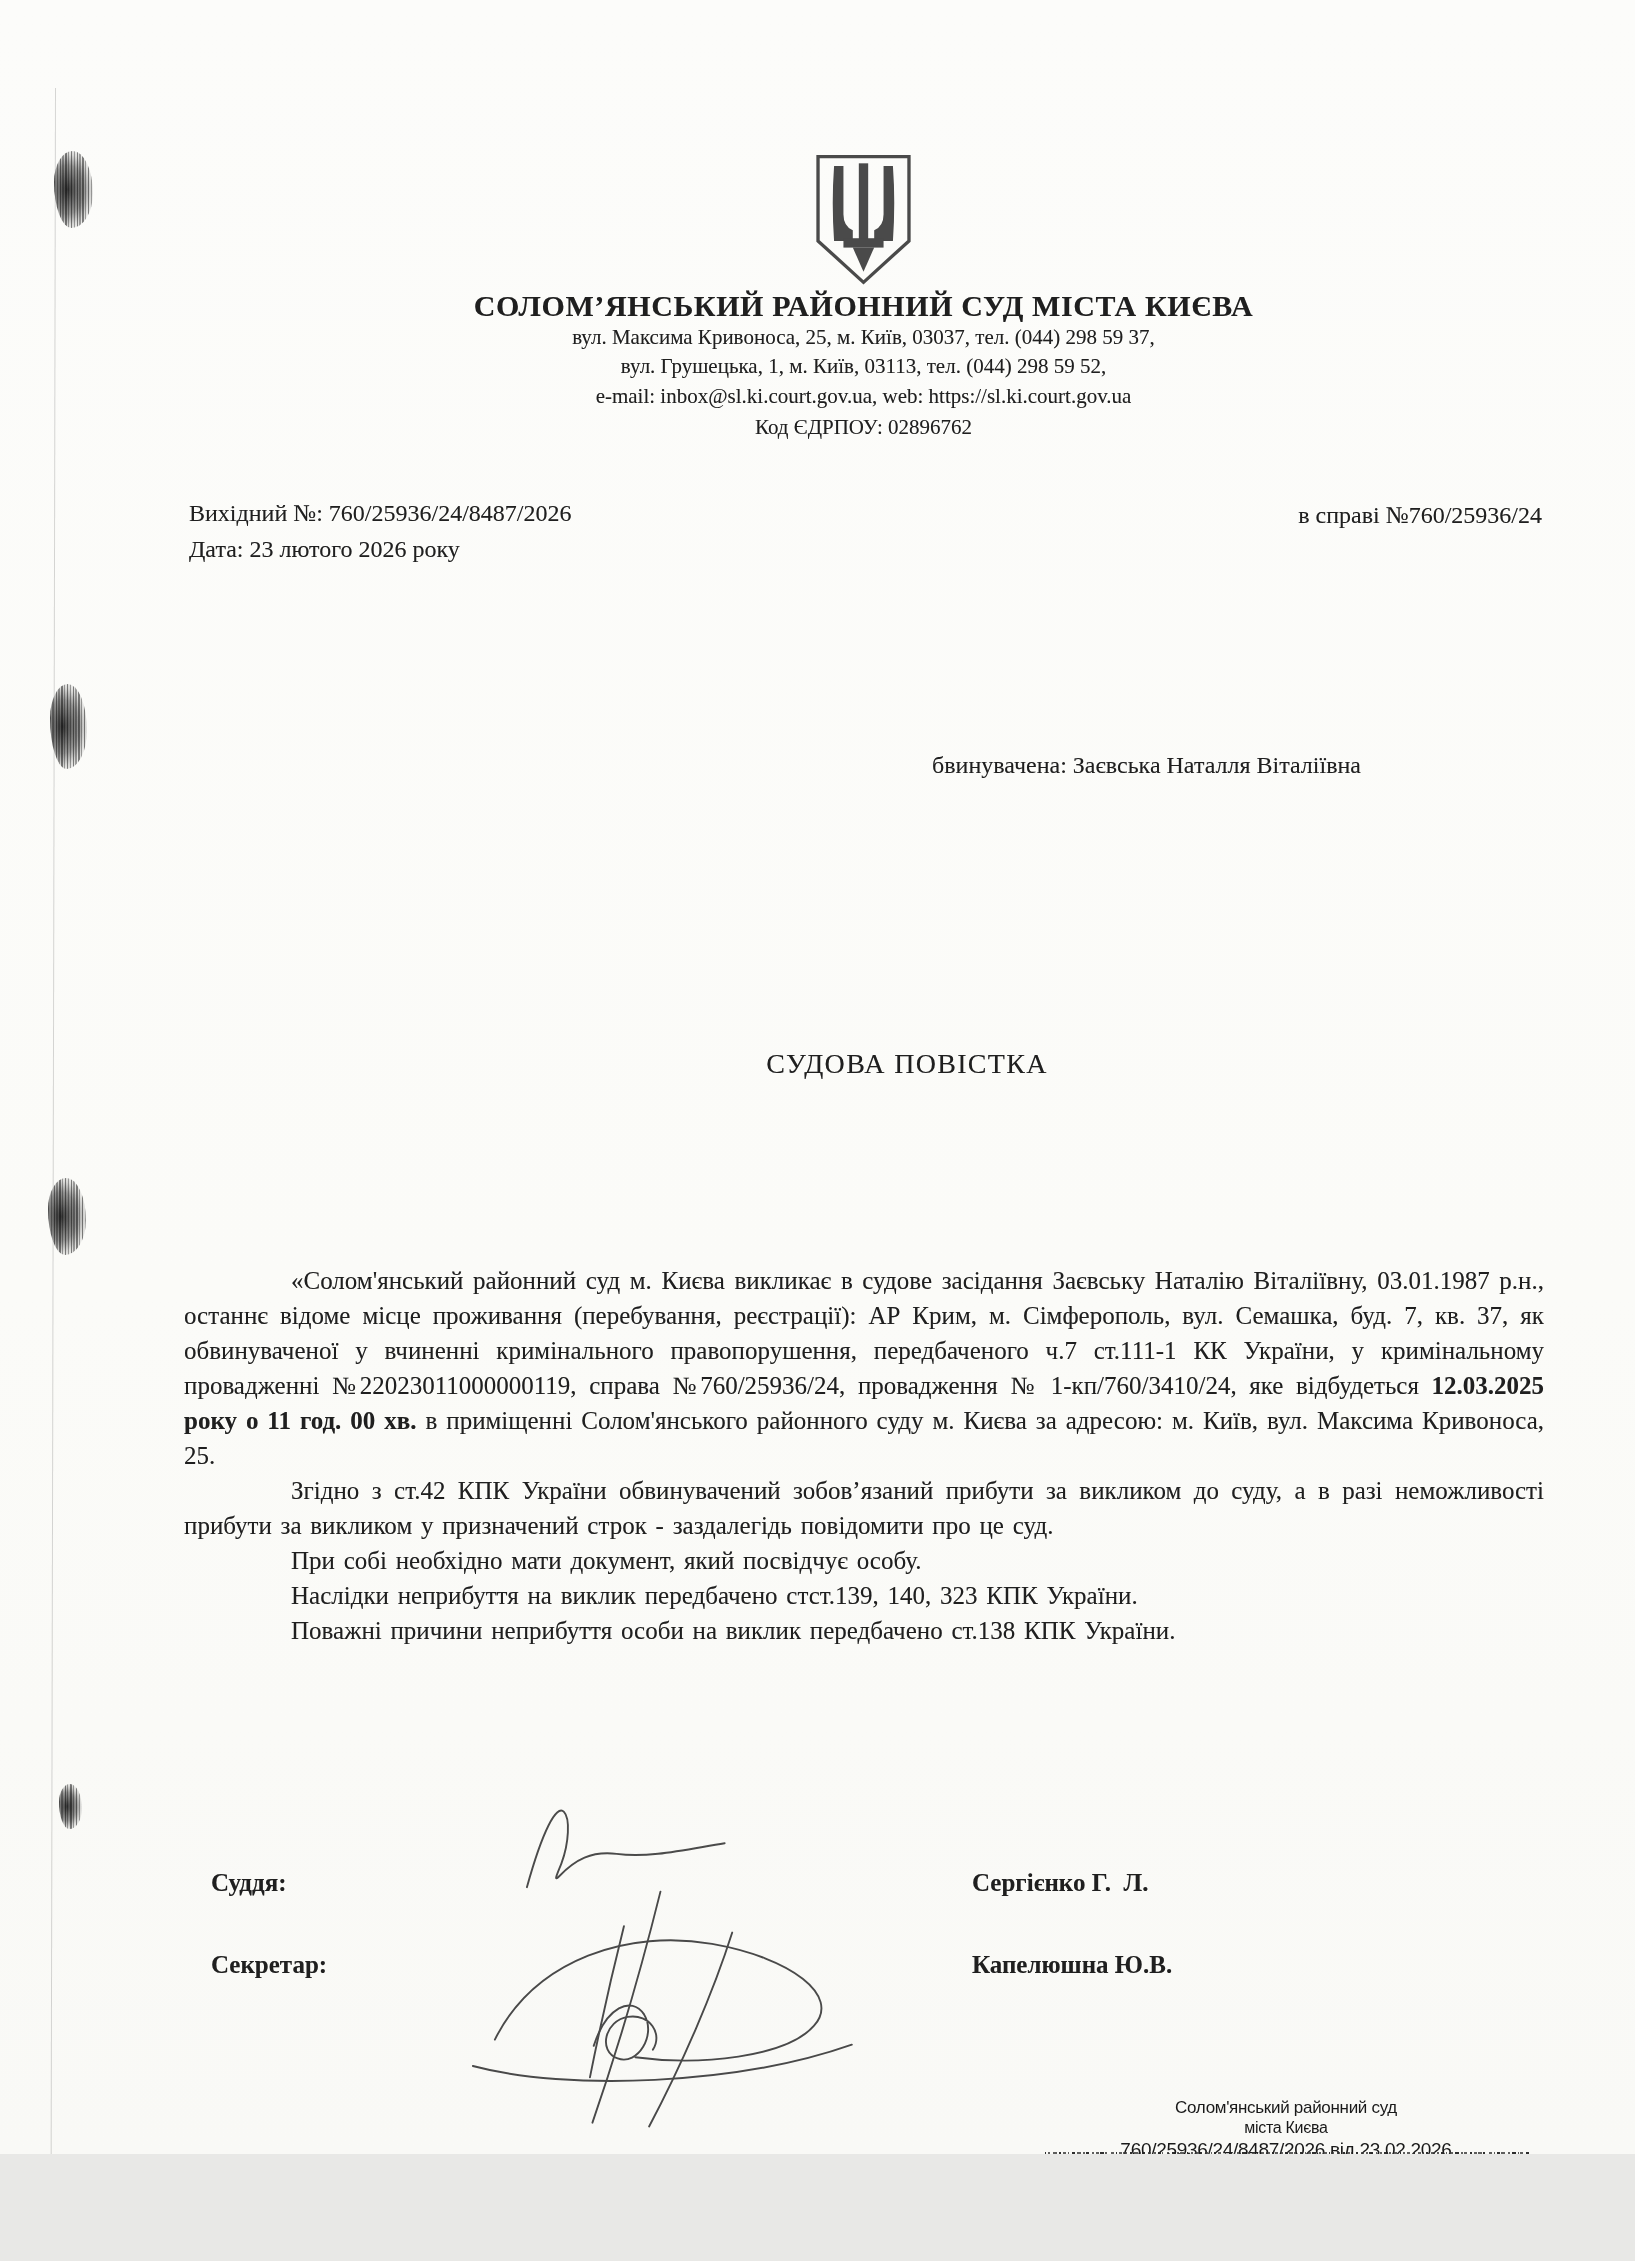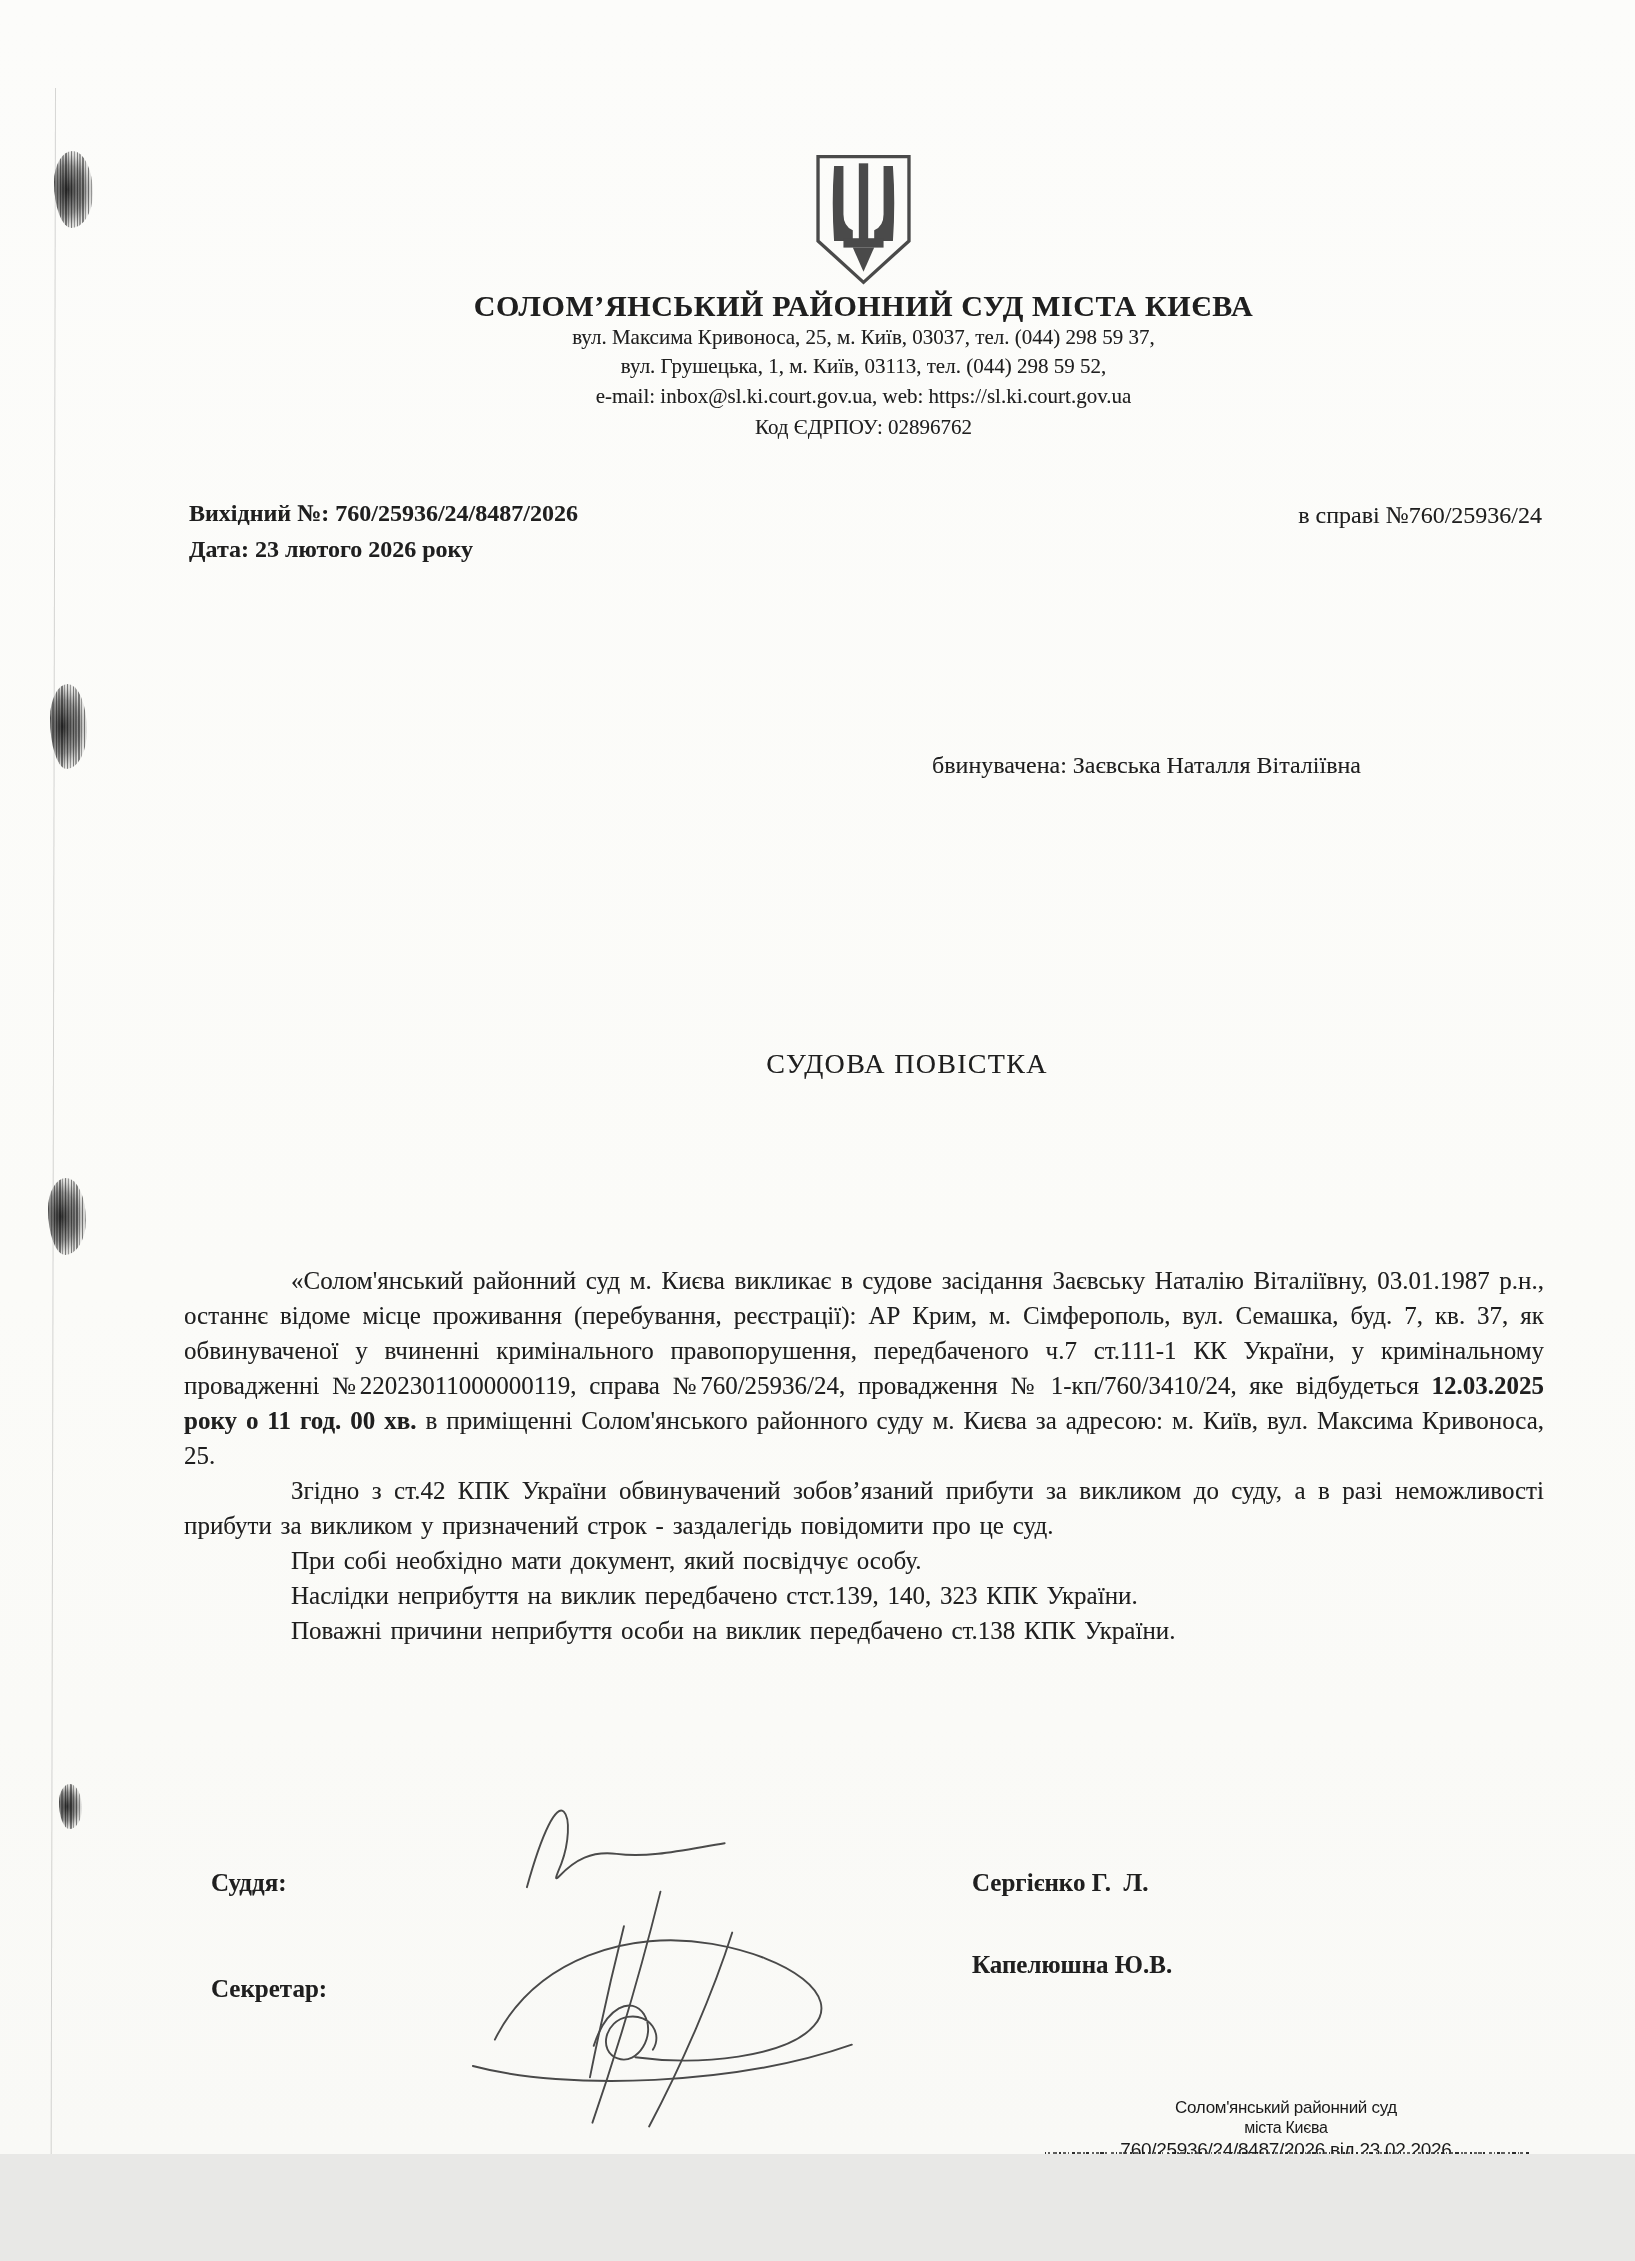--- a/index.html
+++ b/index.html
@@ -36,39 +36,39 @@
     position:absolute;left:0;top:289px;width:100%;
     font-size:30px;font-weight:bold;letter-spacing:0.6px;white-space:nowrap;
   }
   .addr{position:absolute;left:0;width:100%;font-size:21px;white-space:nowrap;}
   .addr1{top:325px;}
   .addr2{top:354px;}
   .addr3{top:384px;}
   .addr4{top:415px;}
 
   
-  .ref-left{position:absolute;left:189px;top:495px;font-size:24px;line-height:36px;white-space:nowrap;font-weight:bold;}
+  .ref-left{position:absolute;left:189px;top:495px;font-size:24px;line-height:36px;white-space:nowrap;}
   .ref-right{position:absolute;left:908px;top:498px;width:634px;text-align:right;font-size:24px;line-height:35px;white-space:nowrap;}
 
   .accused{position:absolute;left:932px;top:752px;font-size:24px;white-space:nowrap;}
 
   .doc-title{
     position:absolute;left:907px;top:1048px;transform:translateX(-50%);
     font-size:28px;letter-spacing:1.3px;white-space:nowrap;
   }
 
   
   .body-text{position:absolute;left:184px;top:1263px;width:1360px;font-size:25px;line-height:35px;text-align:justify;word-spacing:2.5px;}
   .body-text p{margin:0;text-indent:107px;}
 
   
   .sig-label,.sig-name{position:absolute;font-size:25px;font-weight:bold;white-space:pre;}
   .judge-label{left:211px;top:1869px;}
   .judge-name{left:972px;top:1869px;}
-  .secretary-label{left:211px;top:1951px;margin-top:24px;}
+  .secretary-label{left:211px;top:1951px;}
   .secretary-name{left:972px;top:1951px;}
   .sig-svg{position:absolute;}
   .judge-sign{left:517px;top:1793px;width:227px;height:113px;}
   .secretary-sign{left:435px;top:1857px;width:466px;height:277px;}
 
   
   .f-center{position:absolute;transform:translateX(-50%);font-family:"Liberation Sans","DejaVu Sans",sans-serif;letter-spacing:-0.3px;white-space:nowrap;color:#191919;}
   .f1{left:1286px;top:2098px;font-size:17px;}
   .f2{left:1286px;top:2119px;font-size:16px;}
   .f3{left:1286px;top:2139px;font-size:19px;}

